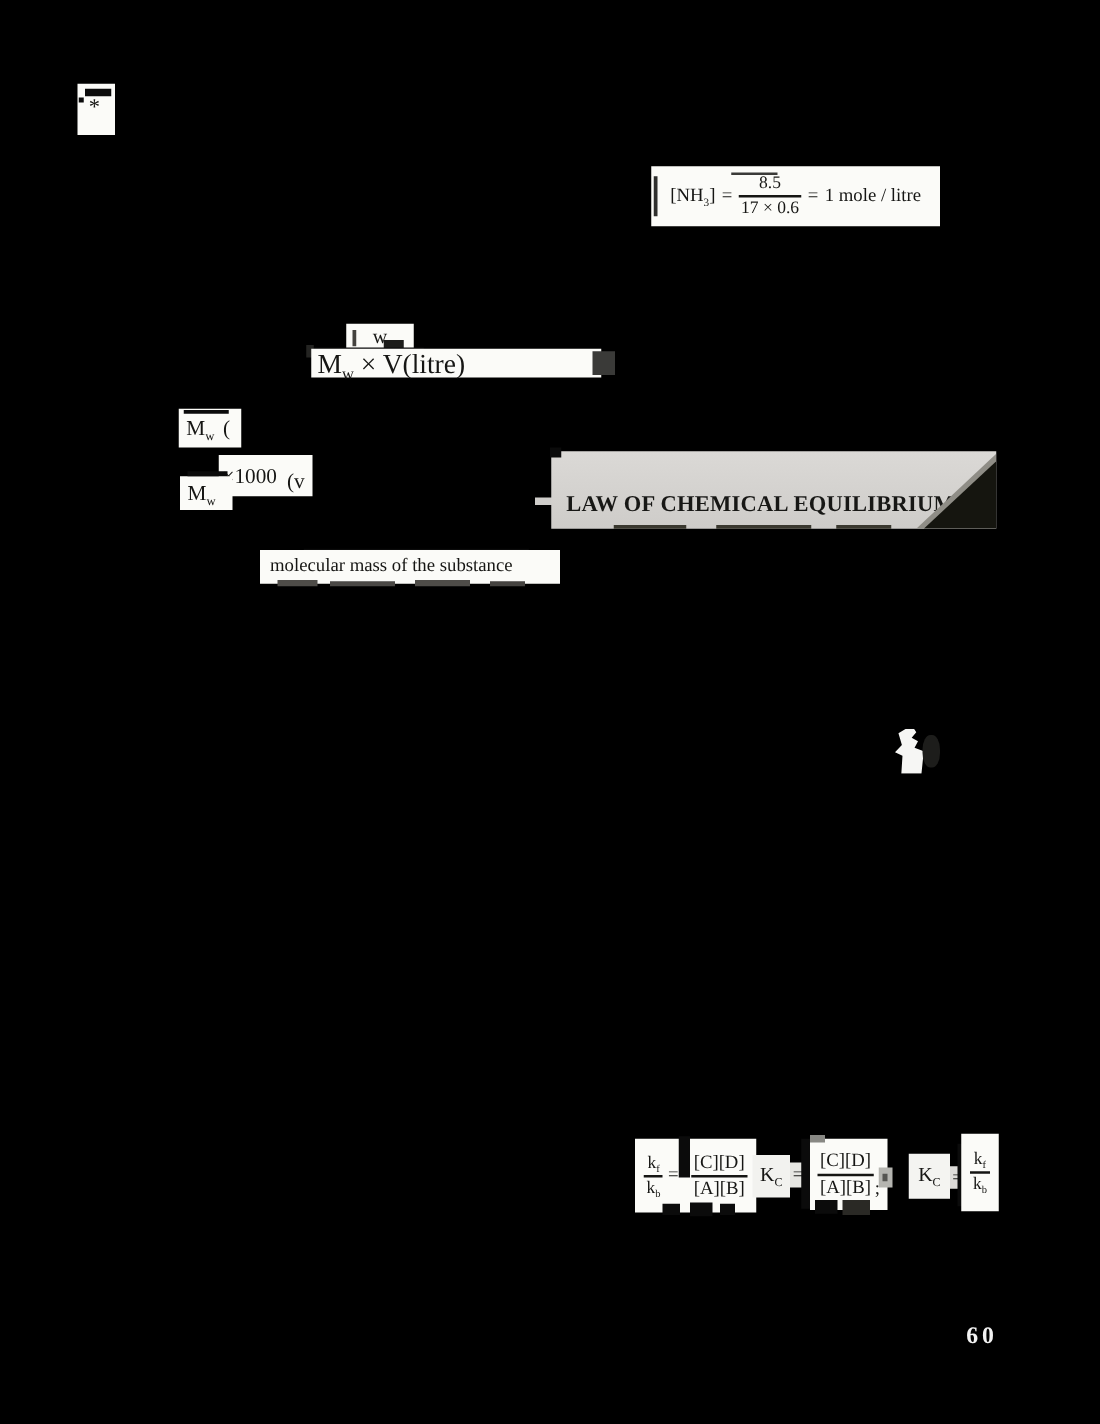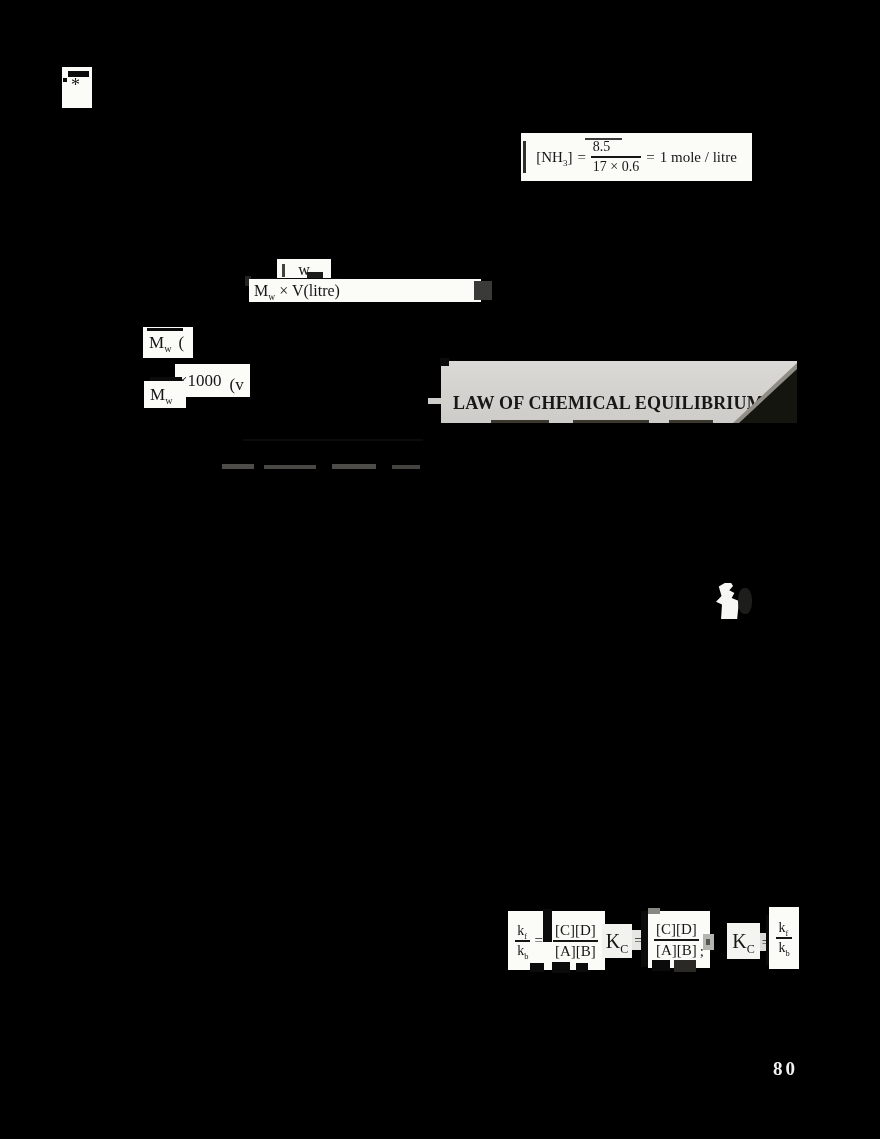--- a/index.html
+++ b/index.html
@@ -3,30 +3,30 @@
 <meta charset="utf-8">
 <style>
   html,body{margin:0;padding:0;background:#000;}
   .page{position:relative;width:880px;height:1139px;background:#000;overflow:hidden;
         font-family:"Liberation Serif",serif;color:#161614;}
   .wbox{position:absolute;background:#fbfbf8;box-sizing:border-box;}
   .mark{position:absolute;background:#0b0b0b;}
   .gmark{position:absolute;}
   .t{white-space:nowrap;}
   sub{font-size:.6em;line-height:0;}
-  .frac{display:inline-flex;flex-direction:column;vertical-align:middle;}
+  .frac{display:inline-flex;flex-direction:column;align-items:center;vertical-align:middle;}
   .frac .fn,.frac .fd{line-height:1.12;padding:0 2px;white-space:nowrap;}
   .frac .fb{align-self:stretch;height:2px;background:#151513;margin:1px 0;}
   .row{display:flex;align-items:center;}
   
   .nh3{left:509px;top:133px;width:231px;height:48px;font-size:15px;display:flex;align-items:center;justify-content:center;gap:5px;margin-left:12px;}
   .nh3 .frac{font-size:14px;}
   
   .molnum{left:277px;top:259px;width:54px;height:21px;font-size:16px;display:flex;align-items:center;justify-content:center;}
-  .molden{left:249px;top:279px;width:232px;height:23px;font-size:16px;display:flex;align-items:center;padding-left:5px;text-align:center;}
+  .molden{left:249px;top:279px;width:232px;height:23px;font-size:22px;display:flex;align-items:center;padding-left:5px;text-align:center;}
   
   .mwbox{font-size:17px;display:flex;align-items:center;padding-left:6px;}
   
   .law{left:441px;top:361px;width:356px;height:62px;background:linear-gradient(#dbd9d6,#ceccc9);}
   .law .ln{position:absolute;left:12px;font-weight:bold;font-size:18px;letter-spacing:.2px;color:#171715;white-space:nowrap;}
   .fold-light{position:absolute;right:0;bottom:0;width:64px;height:60px;background:#8f8d86;
               clip-path:polygon(100% 0,100% 100%,0 100%);}
   .fold-dark{position:absolute;right:0;bottom:0;width:58px;height:54px;background:#15150f;
              clip-path:polygon(100% 0,100% 100%,0 100%);}
   
@@ -34,21 +34,21 @@
   .dden{left:208px;top:440px;width:240px;height:27px;font-size:15px;display:flex;align-items:center;padding-left:8px;}
   
   .banner{left:63px;top:800px;width:374px;height:37px;background:linear-gradient(#e2e2e2,#d3d3d3);}
   .banner .title{position:absolute;left:14px;top:4px;font-weight:bold;font-style:italic;font-size:22px;
                  letter-spacing:-0.3px;color:#151515;text-shadow:1px 1px 0 #fff;}
   .notch{position:absolute;top:831px;height:14px;background:#000;}
   
   .eqc{font-size:15px;}
   .eqc .frac{font-size:15px;}
   .eqc .kfrac{font-size:14px;}
-  .kc{white-space:nowrap;font-size:20px;}
+  .kc{white-space:nowrap;font-size:16px;}
   .eqs{display:flex;align-items:center;justify-content:center;}
   .pagenum{position:absolute;left:773px;top:1058px;color:#f2f2f2;font-weight:bold;font-size:19px;letter-spacing:3px;}
   .blob{position:absolute;left:716px;top:583px;width:23px;height:36px;background:#f6f6f4;
         clip-path:polygon(38% 0,66% 0,74% 8%,58% 20%,80% 28%,68% 42%,100% 50%,92% 100%,22% 100%,26% 60%,0 52%,24% 36%,12% 10%);}
 </style>
 </head>
 <body>
 
 <div class="page">
 
@@ -104,20 +104,23 @@
     <div class="mark" style="left:-1px;top:-3px;width:9px;height:8px;"></div>
     <div class="ln" style="top:32px;">LAW OF CHEMICAL EQUILIBRIUM</div>
     <div class="gmark" style="left:50px;bottom:0;width:58px;height:3px;background:#3a382f;"></div>
     <div class="gmark" style="left:132px;bottom:0;width:76px;height:3px;background:#3a382f;"></div>
     <div class="gmark" style="left:228px;bottom:0;width:44px;height:3px;background:#3a382f;"></div>
     <div class="fold-light"></div>
     <div class="fold-dark"></div>
   </div>
 
   <div class="mark" style="left:243px;top:439px;width:180px;height:2px;"></div>
+  <div class="wbox dden">
+    <span class="t">molecular mass of the substance</span>
+  </div>
   <div class="gmark" style="left:222px;top:464px;width:32px;height:5px;background:#4e4c48;"></div>
   <div class="gmark" style="left:264px;top:465px;width:52px;height:4px;background:#4a4845;"></div>
   <div class="gmark" style="left:332px;top:464px;width:44px;height:5px;background:#4e4c48;"></div>
   <div class="gmark" style="left:392px;top:465px;width:28px;height:4px;background:#454340;"></div>
 
   <div class="blob"></div>
   <div class="gmark" style="left:738px;top:588px;width:14px;height:26px;background:#1d1d1b;border-radius:45%;"></div>
 
   <div class="notch" style="left:85px;width:15px;"></div>
   <div class="notch" style="left:117px;width:15px;"></div>
@@ -181,15 +184,15 @@
   </div>
   <div class="mark" style="left:766px;top:915px;width:4px;height:50px;"></div>
   <div class="wbox eqc eqs" style="left:769px;top:907px;width:30px;height:62px;">
     <span class="frac kfrac">
       <span class="fn"><span>k</span><sub>f</sub></span>
       <span class="fb"></span>
       <span class="fd"><span>k</span><sub>b</sub></span>
     </span>
   </div>
 
-  <div class="pagenum">80</div>
+  <div class="pagenum">60</div>
 
 </div>
 
 </body></html>

